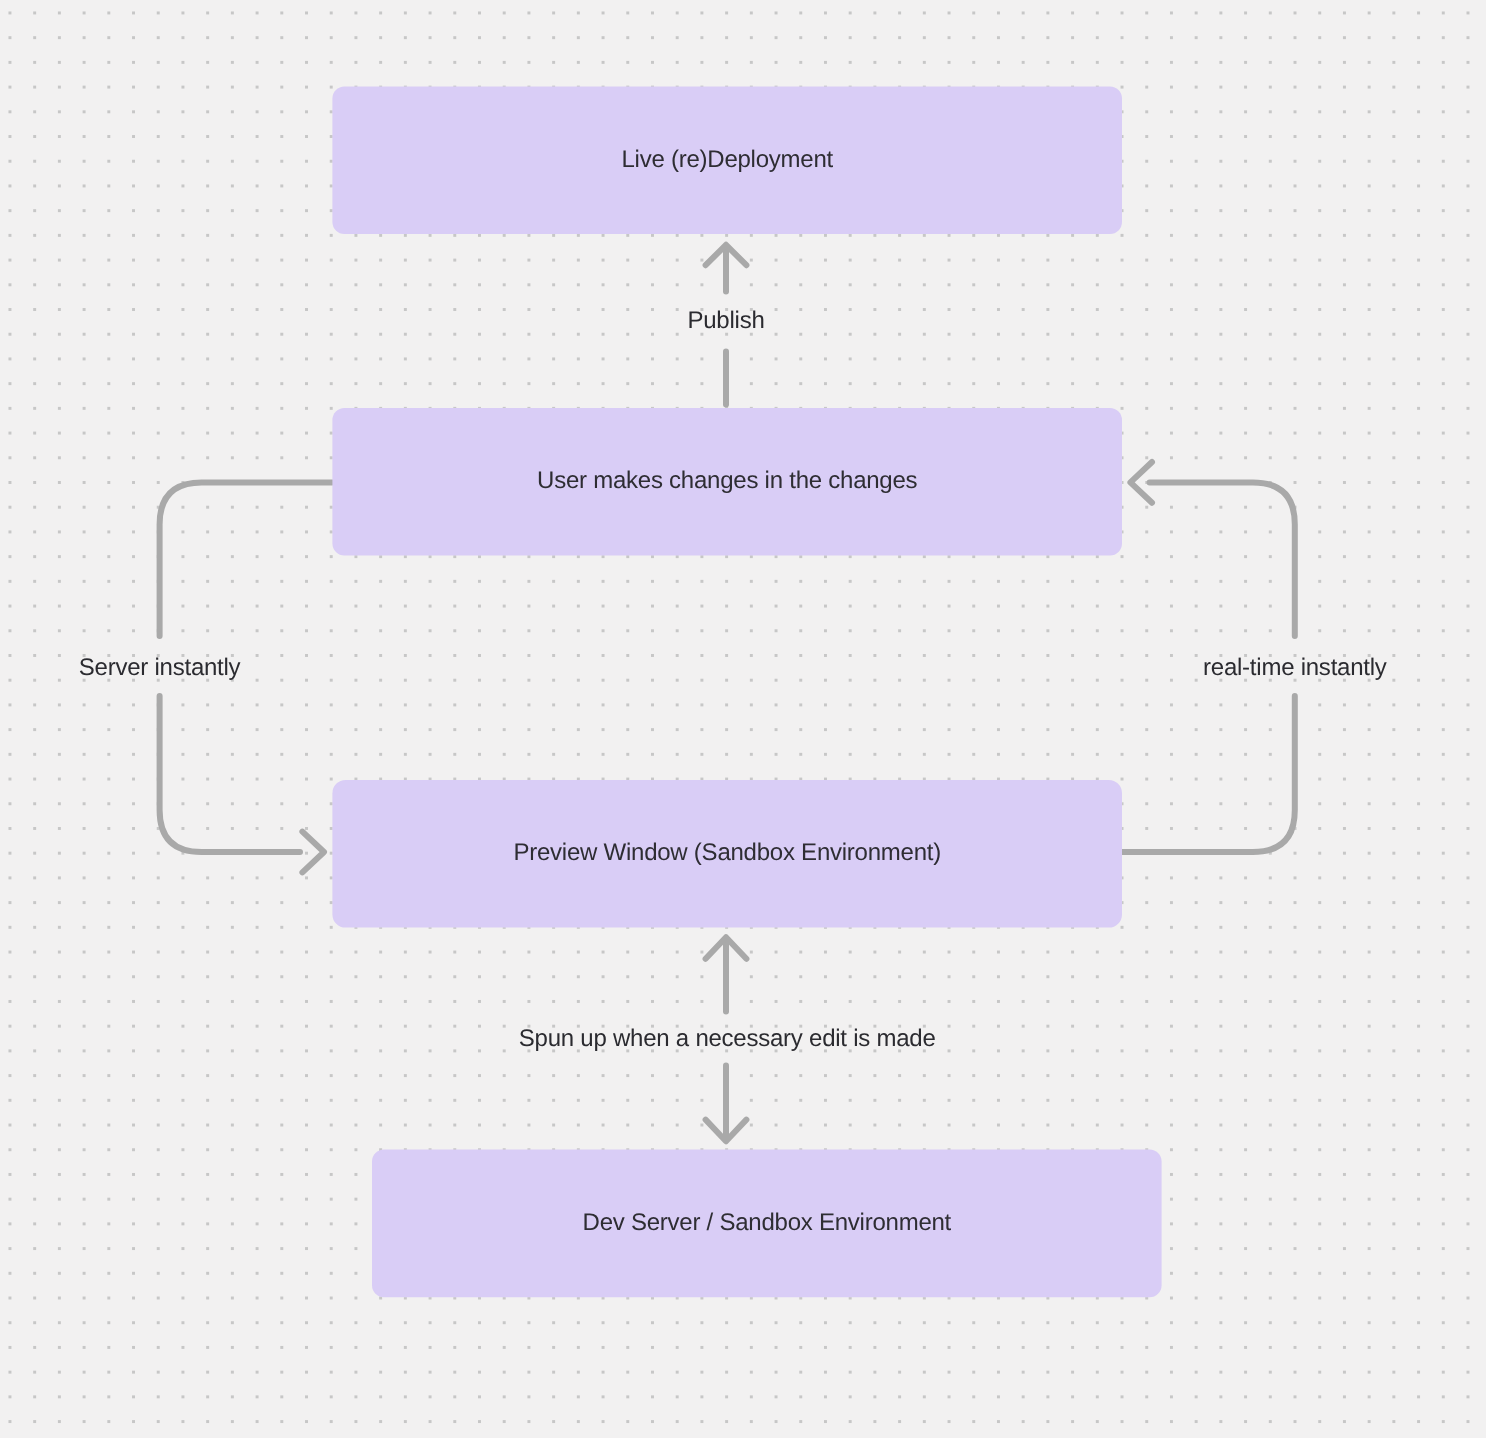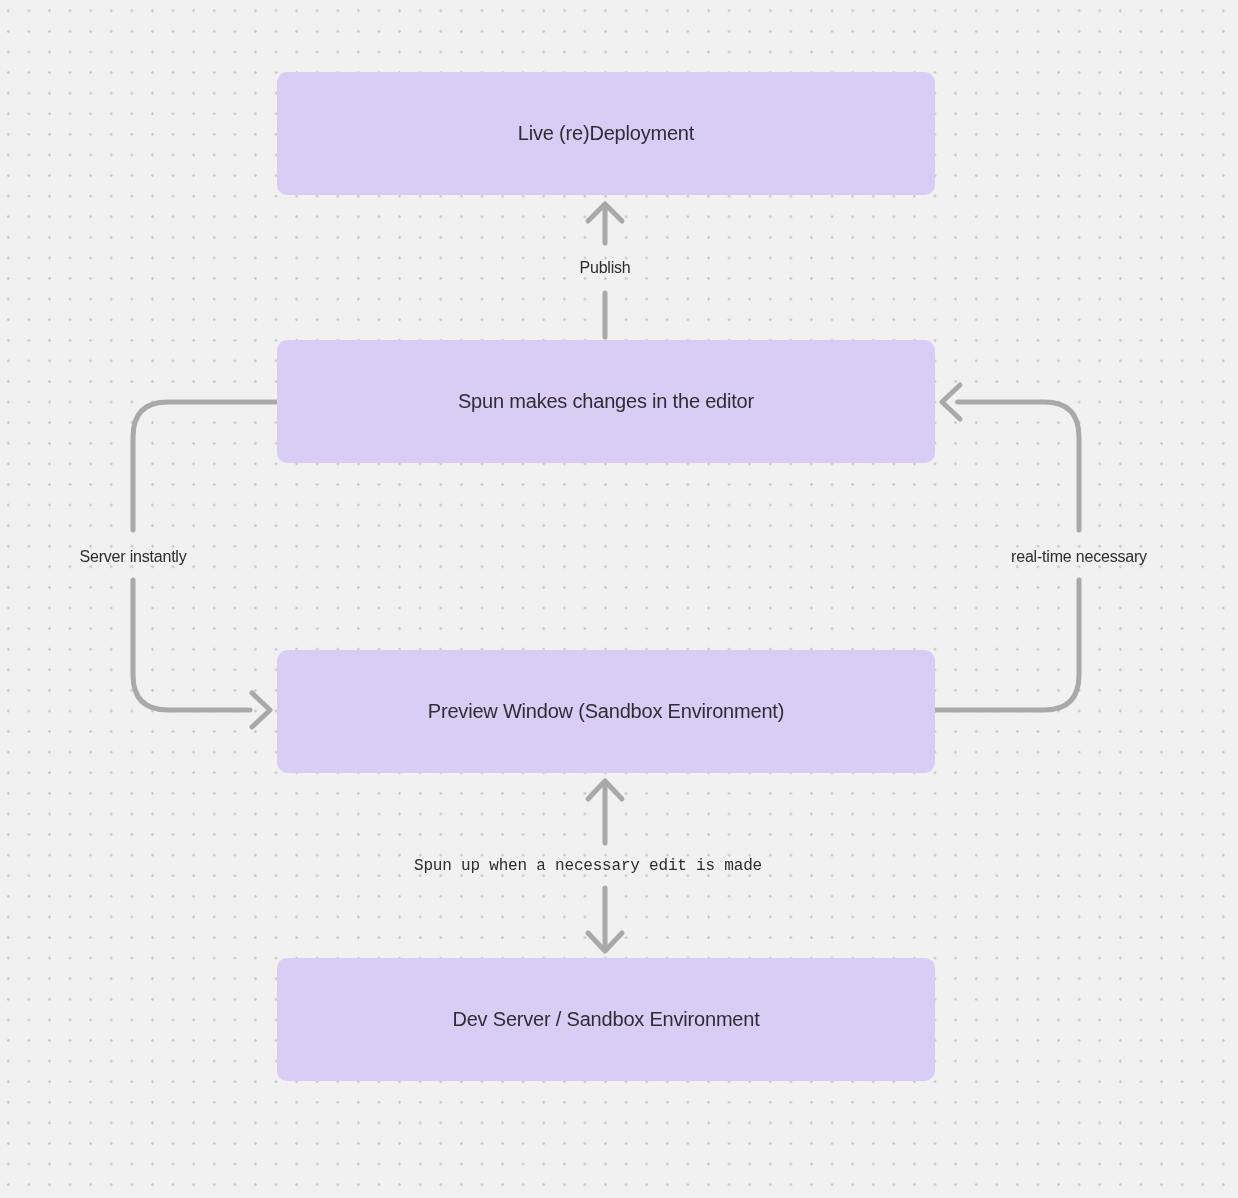--- a/index.html
+++ b/index.html
@@ -42,33 +42,33 @@
     border-radius:10px;
     display:flex;align-items:center;justify-content:center;
     color:var(--node-text);
     font-size:20px;
     letter-spacing:-0.2px;
     text-align:center;
   }
   .node-0{top:72px;}
   .node-1{top:340px;}
   .node-2{top:650px;border-radius:11px;}
-  .node-3{top:958px;}
+  .node-3{top:958px;margin-left:33px;}
   .edge-label{
     position:absolute;
     transform:translate(-50%,-50%);
     white-space:nowrap;
     color:var(--label-text);
-    font-size:16px;
+    font-size:20px;
     letter-spacing:-0.2px;
   }
   .label-publish{left:605px;top:268px;}
   .label-updates{left:133px;top:557px;}
   .label-realtime{left:1079px;top:557px;}
-  .label-spunup{left:588px;top:866px;font-family:Liberation Mono, monospace;}
+  .label-spunup{left:606px;top:866px;}
 </style>
 </head>
 <body>
 
 <div class="canvas">
 
   <svg class="connectors" viewBox="0 0 1238 1198" xmlns="http://www.w3.org/2000/svg" aria-hidden="true">
 
     <g>
       <path d="M605 337 V293"></path>
@@ -94,32 +94,32 @@
       <path d="M605 888 V947"></path>
       <path d="M588 933 L605 951 L622 933"></path>
     </g>
   </svg>
 
   <div class="node node-0">
     <span>Live (re)Deployment</span>
   </div>
 
   <div class="node node-1">
-    <span>Spun makes changes in the editor</span>
+    <span>User makes changes in the changes</span>
   </div>
 
   <div class="node node-2">
     <span>Preview Window (Sandbox Environment)</span>
   </div>
 
   <div class="node node-3">
     <span>Dev Server / Sandbox Environment</span>
   </div>
 
   <div class="edge-label label-publish">Publish</div>
 
   <div class="edge-label label-updates">Server instantly</div>
 
-  <div class="edge-label label-realtime">real-time necessary</div>
+  <div class="edge-label label-realtime">real-time instantly</div>
 
   <div class="edge-label label-spunup">Spun up when a necessary edit is made</div>
 
 </div>
 
 </body></html>

